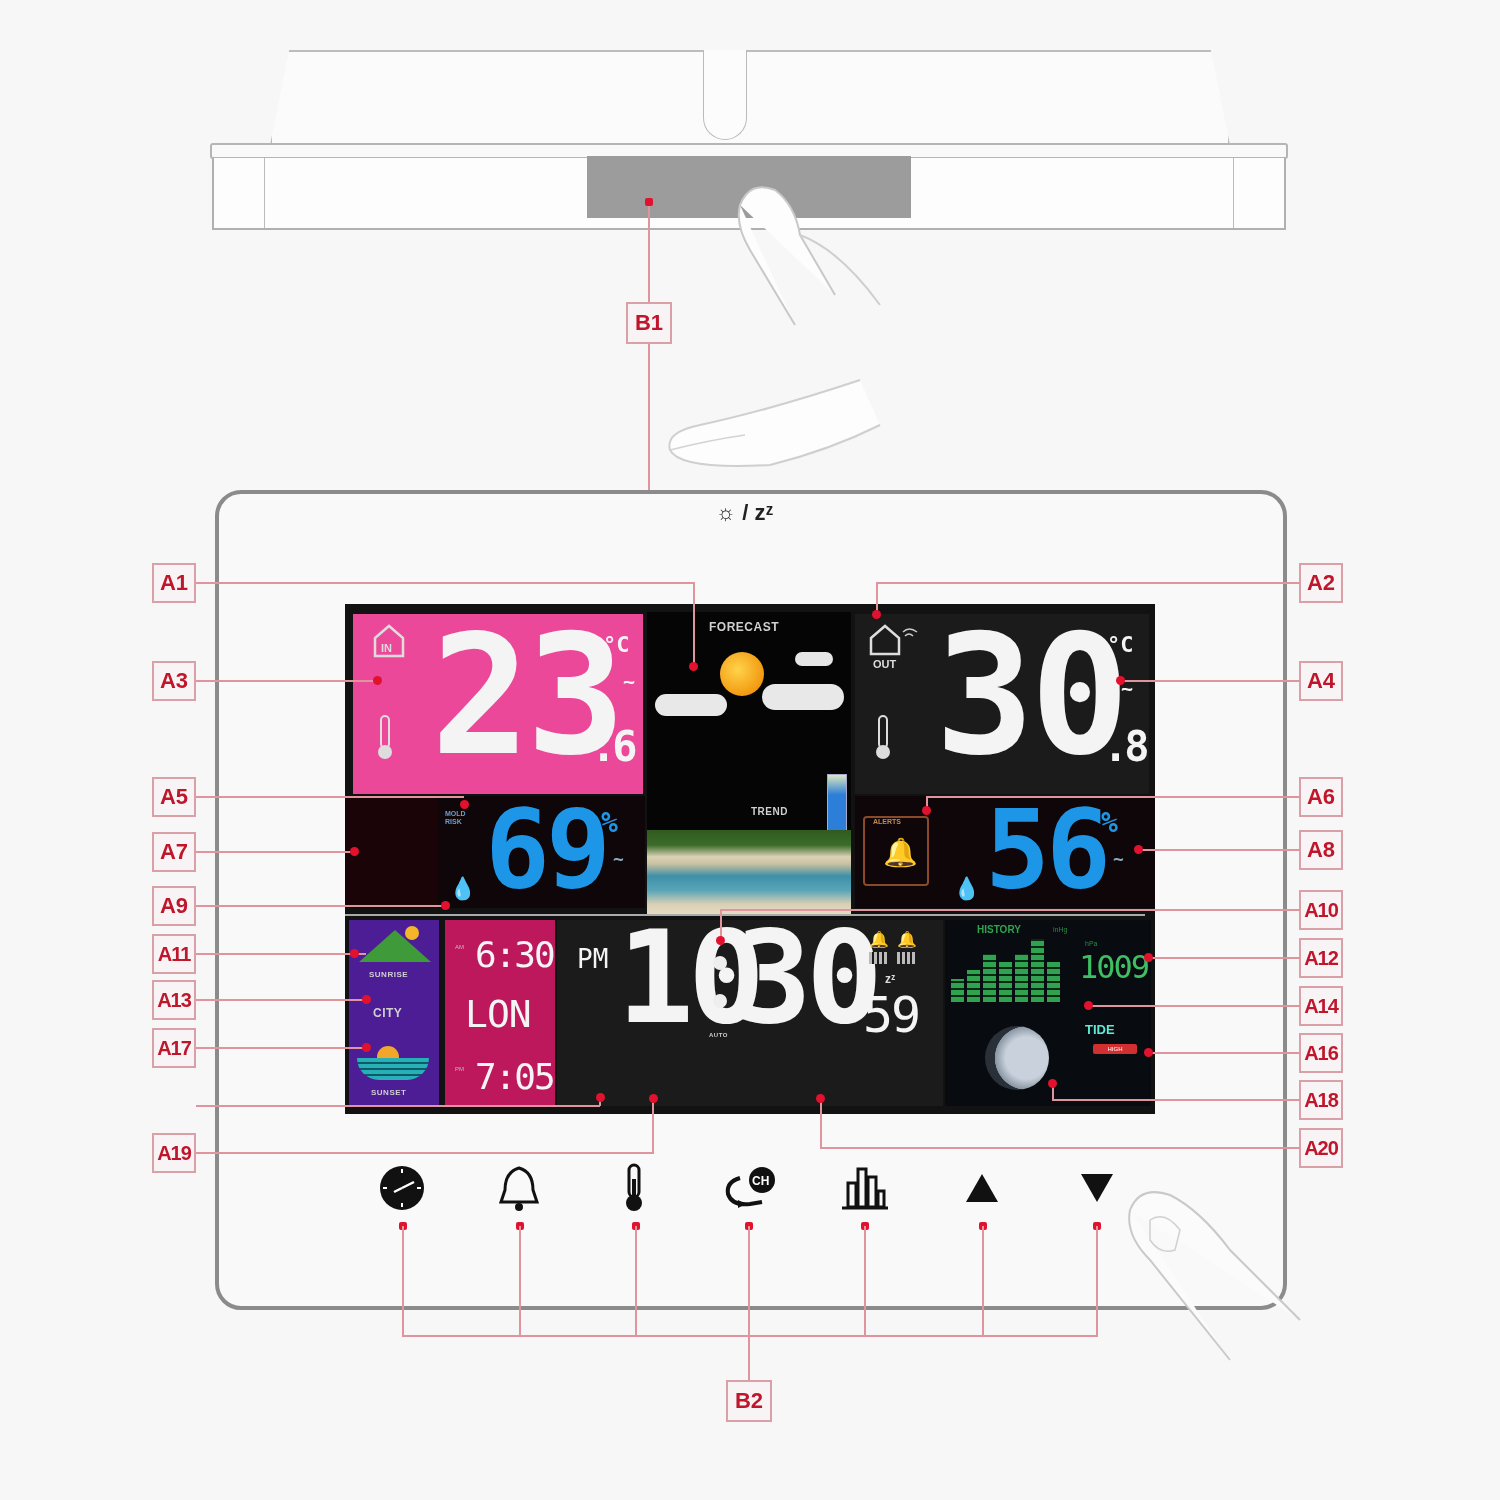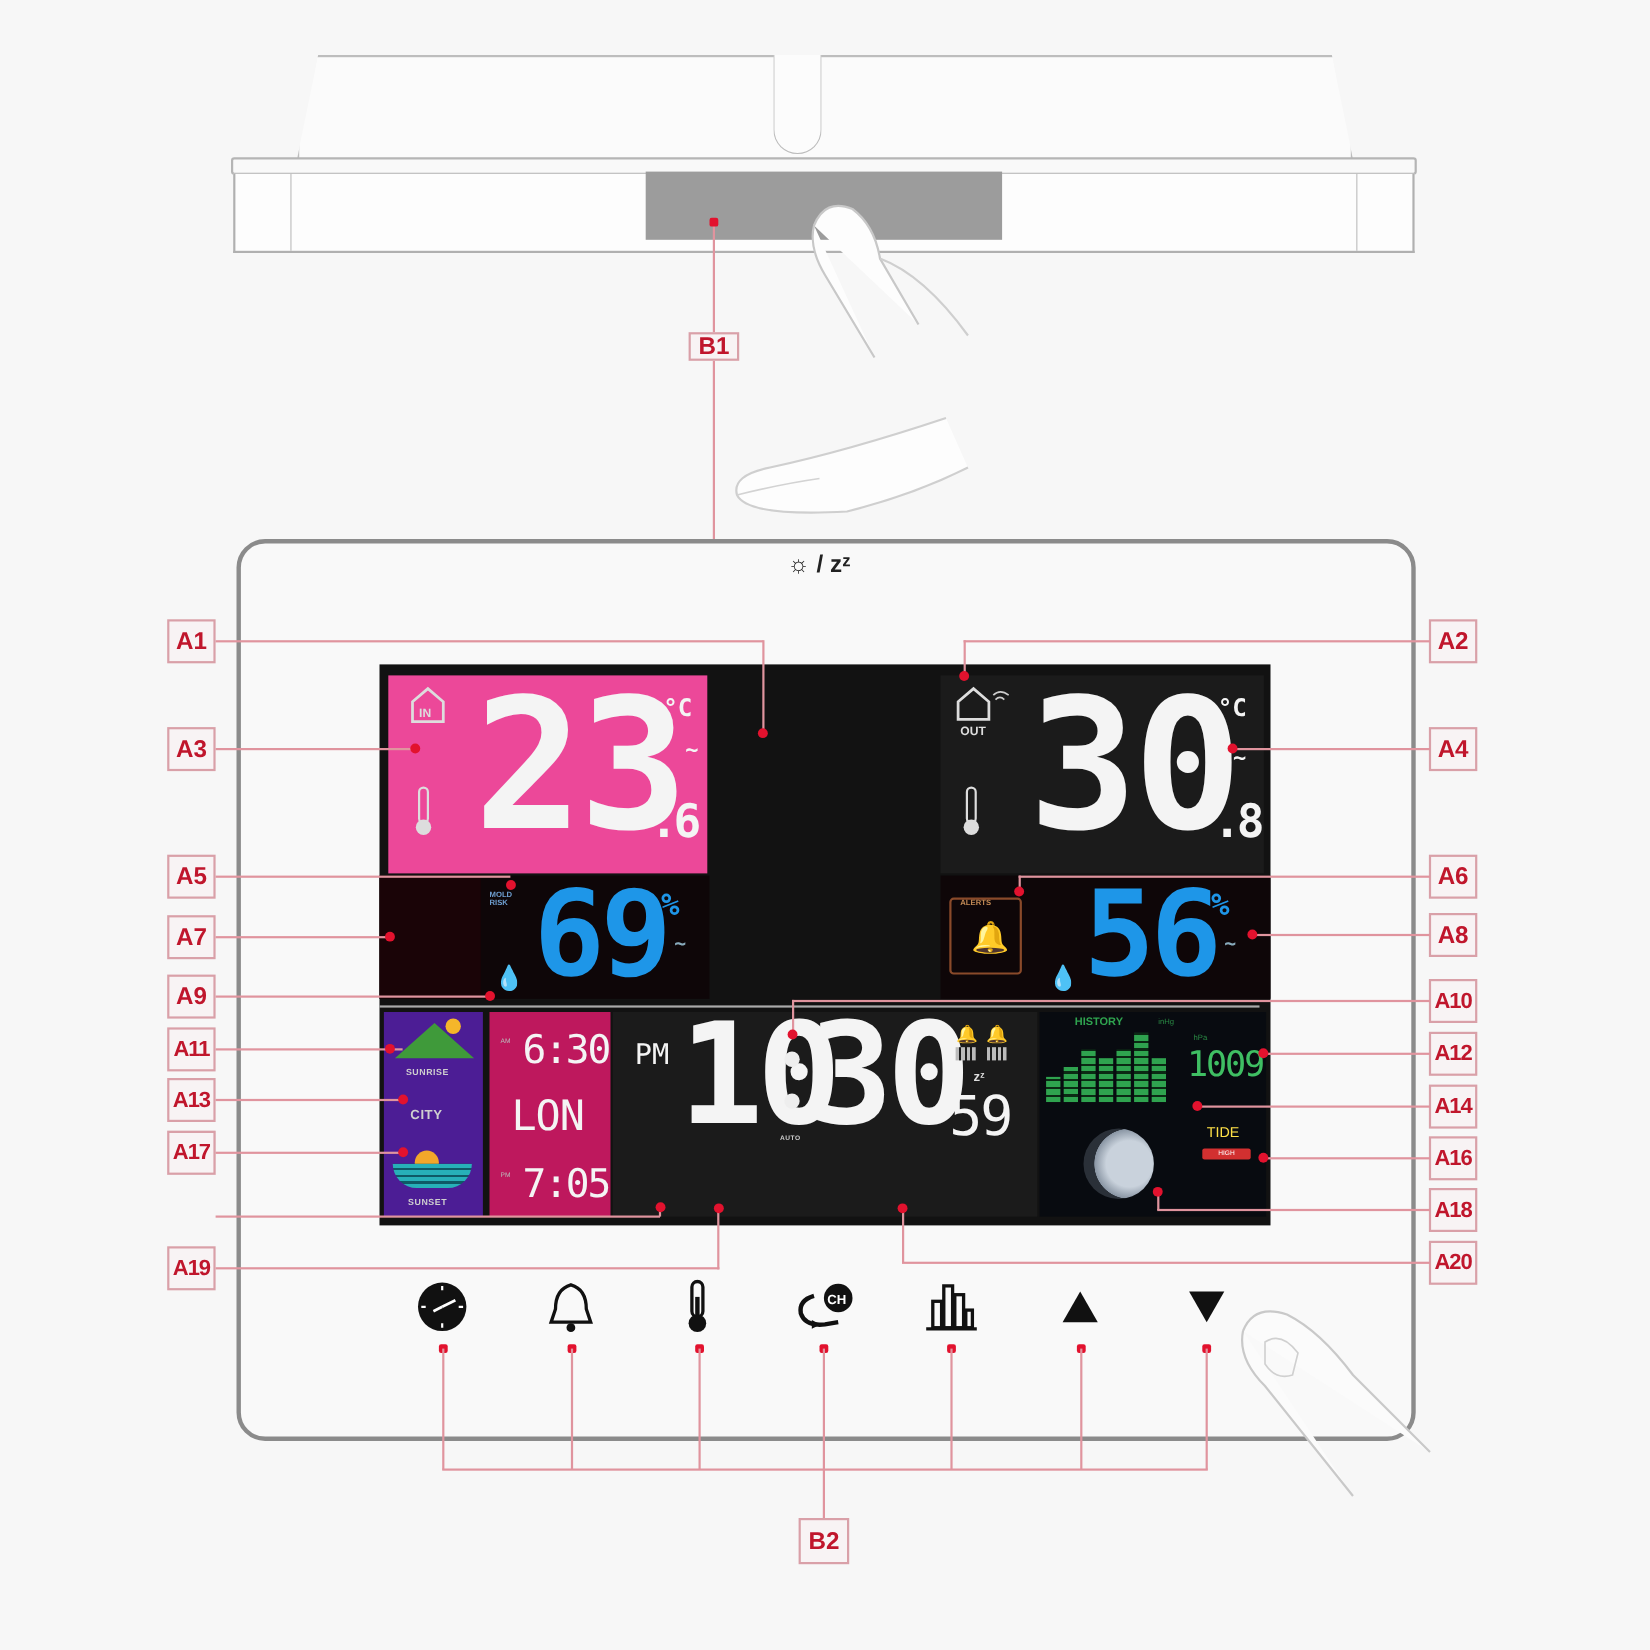--- a/index.html
+++ b/index.html
@@ -60,21 +60,21 @@
   <path d="M80 60 Q120 75 160 130" fill="none" stroke="#cfcfcf" stroke-width="2"></path>
 </svg>
 <svg class="abs" style="left:650px;top:370px" width="250" height="120">
   <path d="M210 10 Q120 40 50 55 Q15 62 20 80 Q30 100 120 95 Q180 80 230 55" fill="#fdfdfd" stroke="#cfcfcf" stroke-width="2"></path>
   <path d="M20 80 Q60 70 95 65" fill="none" stroke="#d3d3d3" stroke-width="1.5"></path>
 </svg>
 
 <div class="vline" style="left:648px;top:202px;height:308px"></div>
 <div class="dot" style="left:645px;top:198px"></div>
 <div class="dot" style="left:645px;top:506px"></div>
-<div class="callout" style="left:626px;top:302px;width:46px;height:26px">B1</div>
+<div class="callout" style="left:626px;top:302px;width:46px;height:42px">B1</div>
 
 <div class="abs device"></div>
 <div class="abs backlight-label">☼ / zᶻ</div>
 
 <div class="abs screen">
 
   <div class="panel" style="left:8px;top:10px;width:290px;height:180px;background:#ec4899">
     <svg class="abs" style="left:18px;top:8px" width="36" height="36">
       <path d="M4 16 L18 4 L32 16 L32 34 L4 34 Z" fill="none" stroke="#ddd" stroke-width="2.5"></path>
       <text x="10" y="30" font-size="11" fill="#ddd" font-family="Liberation Sans, sans-serif" font-weight="bold">IN</text>
@@ -82,20 +82,30 @@
     <svg class="abs" style="left:24px;top:100px" width="16" height="48">
       <rect x="4" y="2" width="8" height="32" rx="4" fill="none" stroke="#ddd" stroke-width="2"></rect>
       <circle cx="8" cy="38" r="7" fill="#ddd"></circle>
     </svg>
     <div class="abs seg" style="left:78px;top:-8px;font-size:165px;line-height:180px">23</div>
     <div class="abs seg" style="left:238px;top:108px;font-size:42px">.6</div>
     <div class="abs seg" style="left:250px;top:18px;font-size:22px;letter-spacing:0">°C</div>
     <div class="abs seg" style="left:270px;top:55px;font-size:20px">~</div>
   </div>
 
+  <div class="panel" style="left:302px;top:8px;width:204px;height:302px;background:#050505">
+    <div class="abs small-lbl" style="left:62px;top:8px;font-size:12px">FORECAST</div>
+    <div class="abs" style="left:73px;top:40px;width:44px;height:44px;border-radius:50%;background:radial-gradient(circle at 40% 40%, #ffd34a, #f29a12 70%, #d97706)"></div>
+    <div class="abs" style="left:8px;top:82px;width:72px;height:22px;border-radius:14px;background:#e8e8e8"></div>
+    <div class="abs" style="left:115px;top:72px;width:82px;height:26px;border-radius:16px;background:#e8e8e8"></div>
+    <div class="abs" style="left:148px;top:40px;width:38px;height:14px;border-radius:9px;background:#e6e6e6"></div>
+    <div class="abs small-lbl" style="left:104px;top:194px">TREND</div>
+    <div class="abs" style="left:180px;top:162px;width:20px;height:68px;background:linear-gradient(#dbe8c0,#2d7ed8 30%,#2d7ed8);border:1px solid #aac"></div>
+    <div class="abs" style="left:0;top:218px;width:204px;height:84px;background:linear-gradient(#2f5b1f 0%, #3d6b2a 18%, #dcd3b6 32%, #cbc2a2 40%, #3e8fa8 55%, #5aa6b8 72%, #d8cfb4 88%, #e6dcc1 100%)"></div>
+  </div>
 
   <div class="panel" style="left:510px;top:10px;width:294px;height:180px;background:#1b1b1b">
     <svg class="abs" style="left:12px;top:8px" width="60" height="48">
       <path d="M4 16 L18 4 L32 16 L32 32 L4 32 Z" fill="none" stroke="#ddd" stroke-width="2.5"></path>
       <path d="M38 14 Q42 10 46 14 M36 10 Q42 4 50 10" fill="none" stroke="#ccc" stroke-width="1.5"></path>
       <text x="6" y="46" font-size="11" fill="#ddd" font-family="Liberation Sans, sans-serif" font-weight="bold">OUT</text>
     </svg>
     <svg class="abs" style="left:20px;top:100px" width="16" height="48">
       <rect x="4" y="2" width="8" height="32" rx="4" fill="none" stroke="#ddd" stroke-width="2"></rect>
       <circle cx="8" cy="38" r="7" fill="#ddd"></circle>
@@ -168,21 +178,21 @@
       <div class="bar" style="left:16px;height:50%"></div>
       <div class="bar" style="left:32px;height:75%"></div>
       <div class="bar" style="left:48px;height:63%"></div>
       <div class="bar" style="left:64px;height:75%"></div>
       <div class="bar" style="left:80px;height:98%"></div>
       <div class="bar" style="left:96px;height:62%"></div>
     </div>
     <div class="abs" style="left:140px;top:20px;font-size:7px;color:#2a8a44">hPa</div>
     <div class="abs seg" style="left:134px;top:28px;font-size:32px;font-weight:normal;color:#3fbf63;letter-spacing:-2px">1009</div>
     <div class="abs" style="left:40px;top:106px;width:64px;height:64px;border-radius:50%;background:radial-gradient(circle at 65% 50%, #c9d2dc 0 40%, #8a96a4 60%, #2a3038 61%)"></div>
-    <div class="abs" style="left:152px;top:102px;font-size:13px;color:#fde047;font-weight:normal">TIDE</div>
+    <div class="abs" style="left:140px;top:102px;font-size:13px;color:#5eead4;font-weight:bold">TIDE</div>
     <div class="abs" style="left:148px;top:124px;width:44px;height:10px;background:#d23030;border-radius:2px;font-size:6px;color:#fff;text-align:center;line-height:10px">HIGH</div>
   </div>
 </div>
 
 <div class="callout" style="left:152px;top:563px">A1</div>
 <div class="callout" style="left:152px;top:661px">A3</div>
 <div class="callout" style="left:152px;top:777px">A5</div>
 <div class="callout" style="left:152px;top:832px">A7</div>
 <div class="callout" style="left:152px;top:886px">A9</div>
 <div class="callout sm" style="left:152px;top:934px">A11</div>

